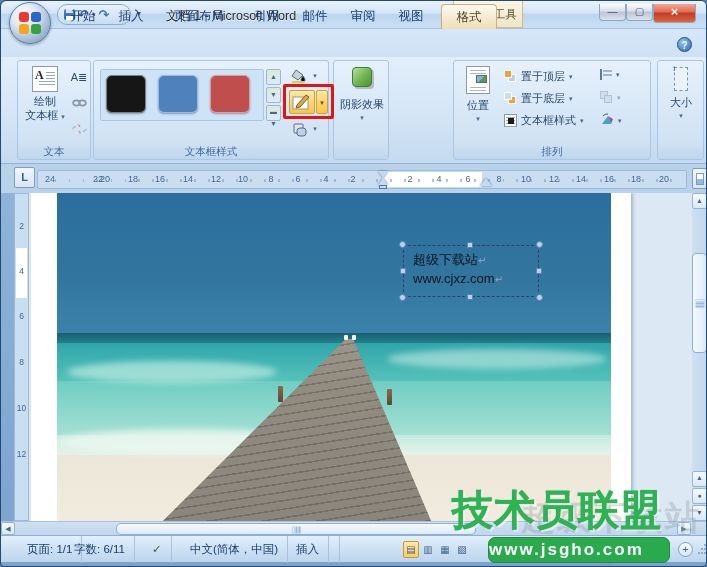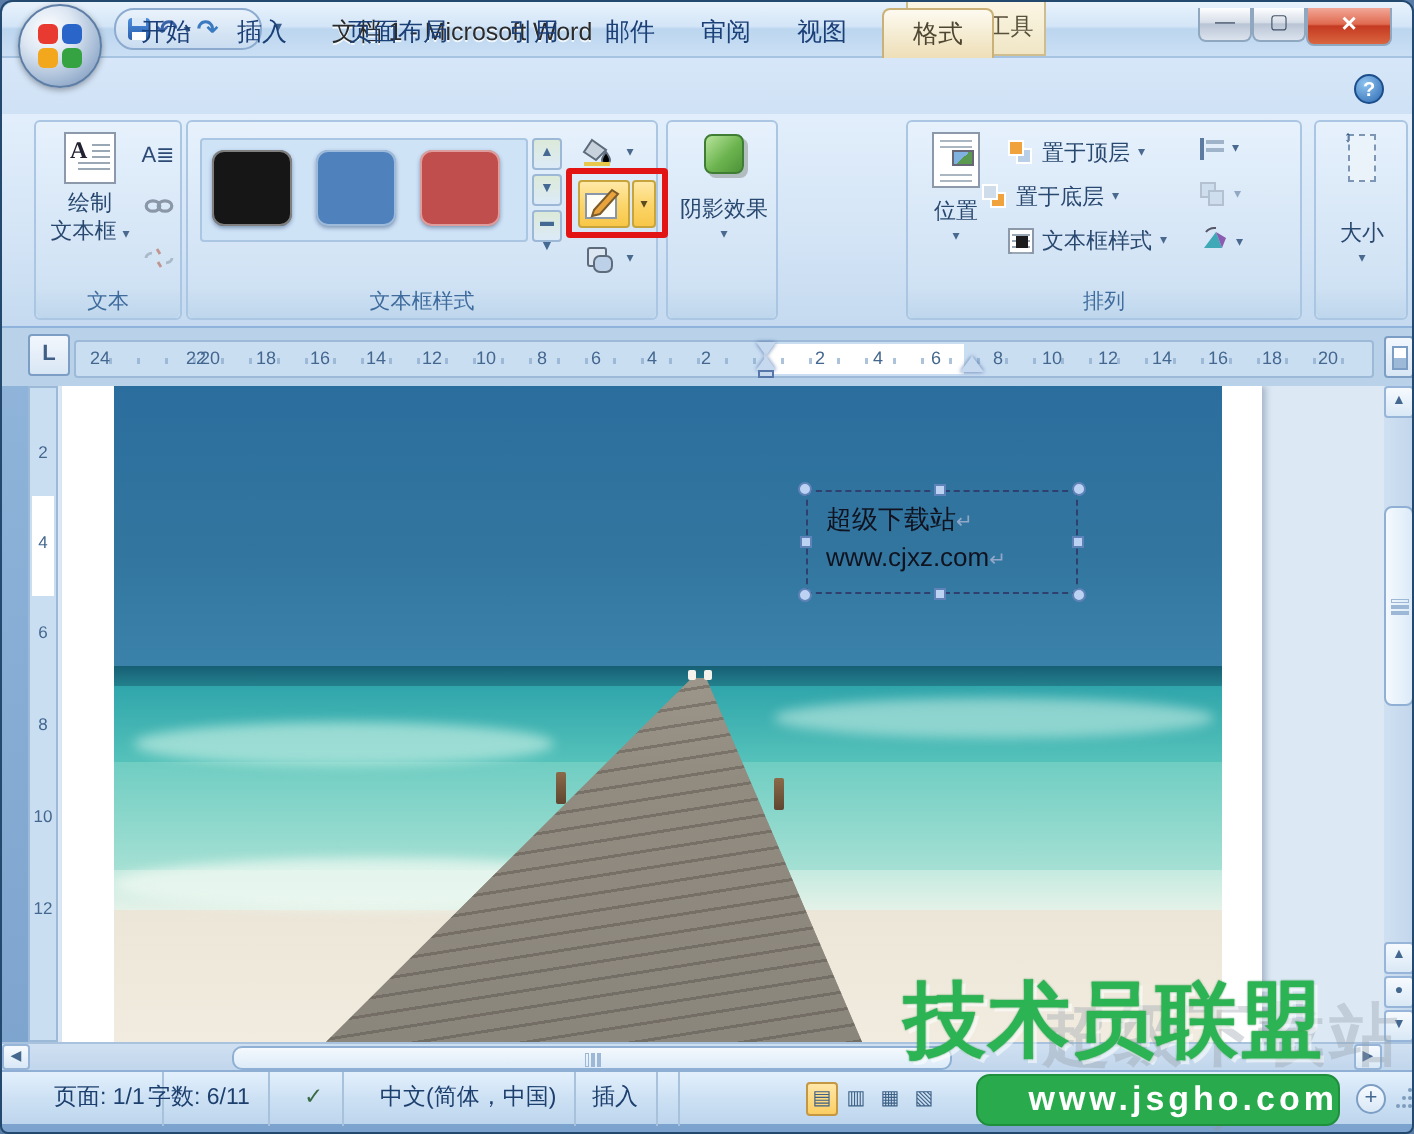--- a/index.html
+++ b/index.html
@@ -140,21 +140,21 @@
     background:linear-gradient(180deg,#f6fafe,#d9e8f6);color:#44678f;font-size:11px;line-height:13px;text-align:center;}
   .grip{position:absolute;left:697px;top:8px;width:8px;height:12px;}
   .grip i{position:absolute;width:2px;height:2px;background:#7e9cbd;border-radius:50%;}
 
   
   .wm-ghost1{left:520px;top:494px;font-size:34px;font-weight:bold;color:rgba(150,160,172,.38);z-index:48;letter-spacing:2px;}
   .wm-ghost2{left:556px;top:548px;font-size:16px;font-weight:bold;color:rgba(140,152,165,.45);z-index:48;}
   .wm-brand{left:451px;top:482px;font-size:41px;font-weight:bold;letter-spacing:1px;z-index:50;
     color:#2cb353;text-shadow:0 0 1px #1d8f3c,2px 2px 0 rgba(255,255,255,.55);}
   .wm-pill{left:487px;top:536px;width:182px;height:26px;border-radius:7px;border:1px solid #1f8f3e;z-index:51;
-    text-align:right;line-height:24px;color:#fff;font-size:17px;font-weight:bold;letter-spacing:2px;}
+    text-align:left;line-height:24px;color:#fff;font-size:17px;font-weight:bold;letter-spacing:2px;}
 </style>
 </head>
 <body>
 
 <div id="app">
 
   <div class="abs titlebar"></div>
 
   <div class="abs office-btn">
     <div class="abs office-logo">
@@ -284,21 +284,21 @@
       </div>
 
       <div class="rowbtn" style="left:50px;top:8px;">
         <span style="position:relative;width:13px;height:13px;">
           <i class="sq" style="position:absolute;left:4px;top:4px;background:#b9cfe8;"></i>
           <i class="sq" style="position:absolute;left:0;top:0;background:#f0a23c;"></i>
         </span>
         <span>置于顶层</span>
           <span class="dd">▾</span>
       </div>
-      <div class="rowbtn" style="left:37px;top:30px;">
+      <div class="rowbtn" style="left:50px;top:30px;">
         <span style="position:relative;width:13px;height:13px;">
           <i class="sq" style="position:absolute;left:4px;top:4px;background:#f0a23c;"></i>
           <i class="sq" style="position:absolute;left:0;top:0;background:#cfdcea;"></i>
         </span>
         <span>置于底层</span>
           <span class="dd">▾</span>
       </div>
       <div class="rowbtn" style="left:50px;top:52px;">
         <span style="position:relative;width:13px;height:13px;background:#fff;border:1px solid #8b99ab;">
           <i style="position:absolute;left:1px;top:2px;width:9px;height:1px;background:#9aa7b5;box-shadow:0 3px 0 #9aa7b5,0 6px 0 #9aa7b5,0 9px 0 #9aa7b5;"></i>
@@ -332,21 +332,21 @@
           <span class="dd">▾</span>
       </div>
       <div class="glabel">排列</div>
     </div>
 
     <div class="rgroup" style="left:656px;width:47px;">
       <div class="bigbtn" style="left:2px;top:6px;width:42px;">
         <span style="width:14px;height:24px;border:1px dashed #7d96b5;background:#eaf2fa;position:relative;display:block;">
           <i style="position:absolute;left:-3px;top:-4px;font-style:normal;font-size:8px;color:#355a85;">↕</i>
         </span>
-        <span style="margin-top:16px;">大小</span>
+        <span style="margin-top:2px;">大小</span>
         <span class="dd">▾</span>
       </div>
       <div class="glabel"></div>
     </div>
   </div>
 
   <div class="abs rulerrow"></div>
   <div class="abs tabsel">L</div>
 
   <div class="abs hruler">

